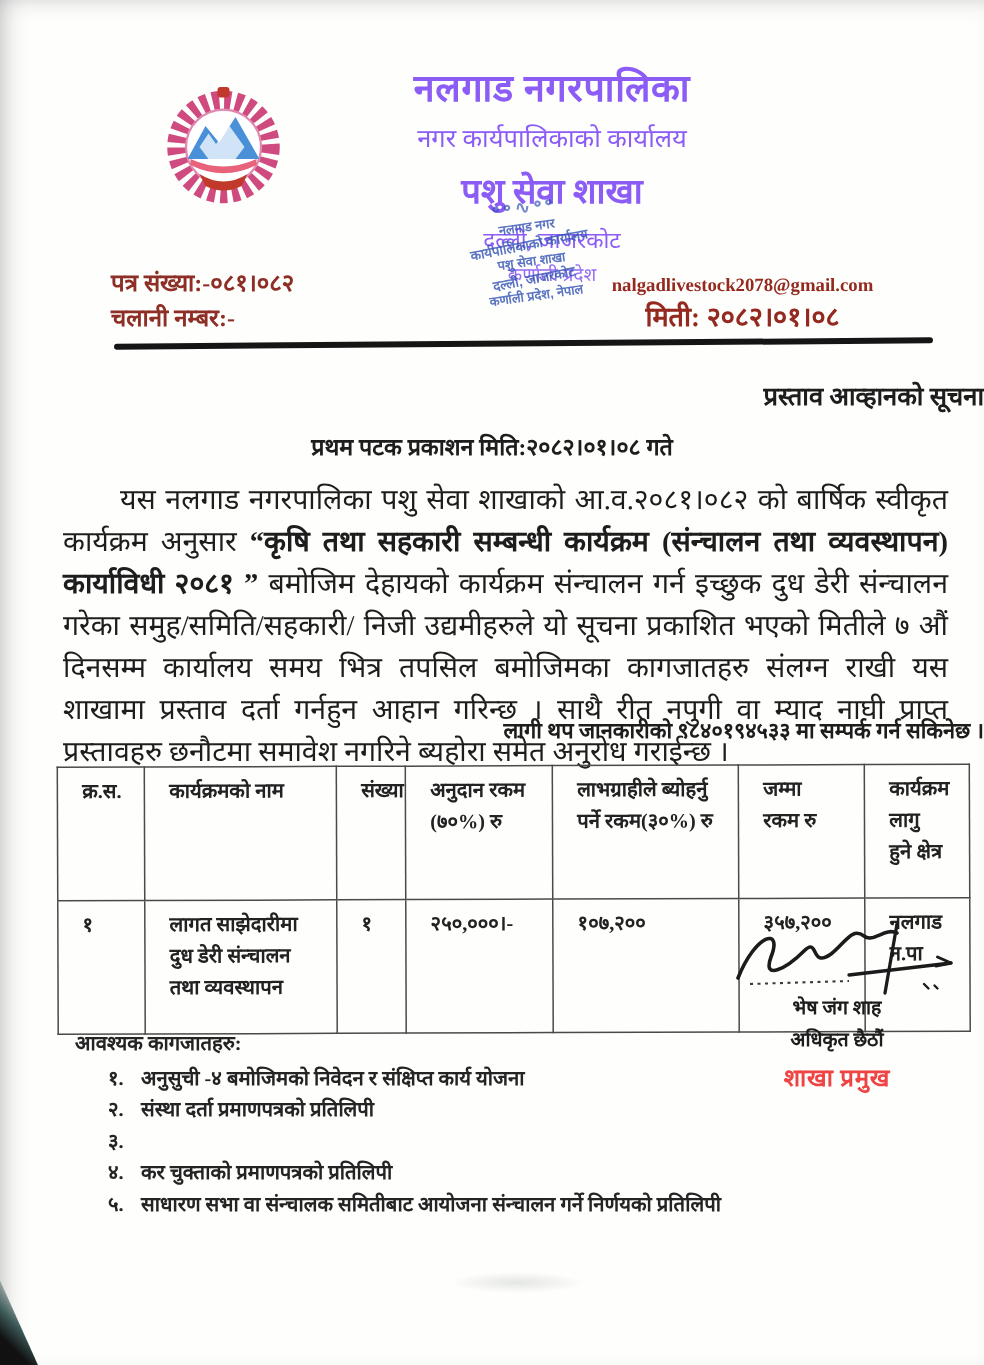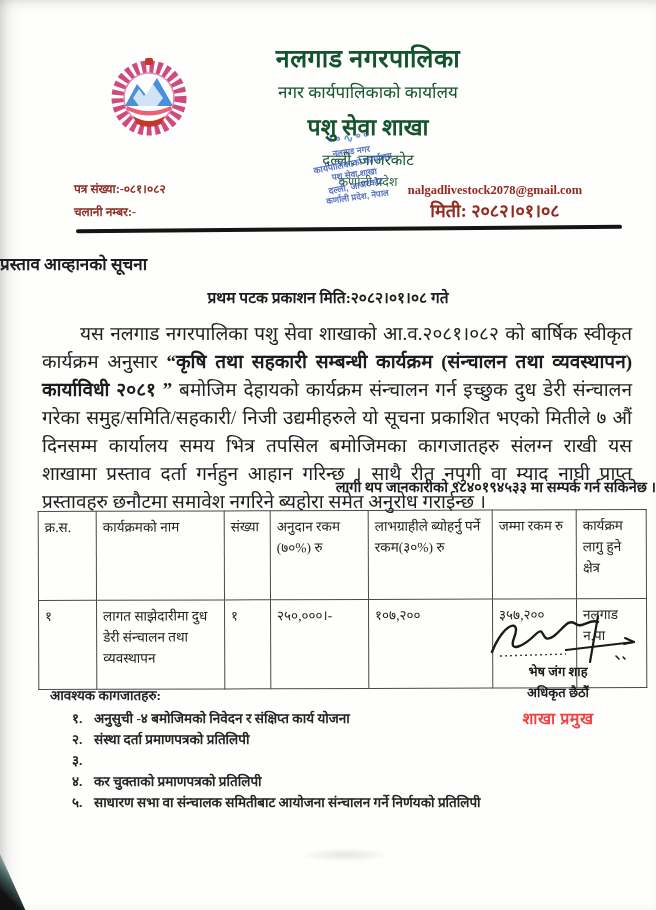--- a/index.html
+++ b/index.html
@@ -5,57 +5,57 @@
   html,body{margin:0;padding:0;background:#d8d8d4;}
   .page{
     position:relative;width:656px;height:910px;margin:0 auto;
     background:#fefefc;overflow:hidden;
     font-family:"Liberation Serif","DejaVu Serif",serif;
     color:#1d1d1d;
     box-shadow:inset 12px 0 18px -12px rgba(90,90,95,.45), inset 0 10px 16px -12px rgba(120,120,125,.35);
   }
   
   .emblem{position:absolute;left:103px;top:54px;width:92px;height:96px;}
-  .hdr{position:absolute;left:140px;right:60px;top:40px;text-align:center;color:#14532d;}
+  .hdr{position:absolute;left:140px;right:60px;top:40px;text-align:center;color:#8b5cf6;}
   .hdr .l1{font-size:25px;font-weight:bold;letter-spacing:.5px;}
   .hdr .l2{font-size:17px;margin-top:6px;}
   .hdr .l3{font-size:23px;font-weight:bold;margin-top:7px;}
   .hdr .l4{font-size:15px;margin-top:7px;}
   .hdr .l5{font-size:12.5px;margin-top:4px;opacity:.9;}
-  .meta-left{position:absolute;left:74px;top:178px;font-size:12px;color:#8d2f26;font-weight:bold;line-height:23px;}
+  .meta-left{position:absolute;left:74px;top:178px;font-size:16px;color:#8d2f26;font-weight:bold;line-height:23px;}
   .meta-right{position:absolute;right:36px;top:180px;width:250px;text-align:center;font-size:12.5px;color:#93291f;font-weight:bold;line-height:21px;}
   .meta-right .date{font-size:18px;}
   .rule{position:absolute;left:76px;top:227px;width:546px;height:4px;background:#151515;transform:rotate(-0.45deg);border-radius:2px;}
   
   .stamp{
     position:absolute;left:292px;top:128px;width:128px;height:116px;
     color:#3353b5;transform:rotate(-8deg);opacity:.8;
     font-family:"Liberation Sans","DejaVu Sans",sans-serif;
     text-align:center;font-weight:bold;pointer-events:none;
   }
   .stamp .sline{font-size:9px;line-height:11.5px;white-space:nowrap;transform:scale(.95);}
   .stamp .sline:nth-child(odd){transform:rotate(-3deg);}
   .stamp .scribble{font-size:13px;letter-spacing:2px;opacity:.85;}
   
-  .title{position:absolute;left:0;right:0;top:252px;text-align:left;font-size:17px;font-weight:bold;}
+  .title{position:absolute;left:0;right:0;top:252px;text-align:right;font-size:17px;font-weight:bold;}
   .pubdate{position:absolute;left:0;right:0;top:286px;text-align:center;font-size:15.5px;font-weight:bold;}
   .body-par{
     position:absolute;left:42px;top:320px;width:590px;
     font-size:19px;line-height:28px;text-align:justify;text-indent:38px;
   }
   .contact{position:absolute;left:0;right:0;top:476px;text-align:right;font-size:14.5px;font-weight:bold;}
   
   table.notice-table{
     position:absolute;left:38px;top:510px;width:608px;
     border-collapse:collapse;table-layout:fixed;
     font-size:13.5px;transform:rotate(-0.2deg);
   }
   .notice-table th,.notice-table td{
     border:1.6px solid #4a4a4a;vertical-align:top;text-align:left;
-    padding:5px 6px;line-height:21px;font-weight:normal;color:#222;
+    padding:5px 16px;line-height:21px;font-weight:bold;color:#222;
   }
   .notice-table thead th{height:78px;}
   .notice-table tbody td{height:78px;}
   .cell-justify{text-align:justify;}
   
   .docs{position:absolute;left:50px;top:652px;font-size:13.5px;font-weight:bold;color:#242424;margin-top:34px;}
   .docs .dh{margin-bottom:5px;}
   .doc-item{display:flex;margin:2px 0 2px 22px;line-height:19px;}
   .doc-item .num{width:22px;flex:0 0 22px;}
   

